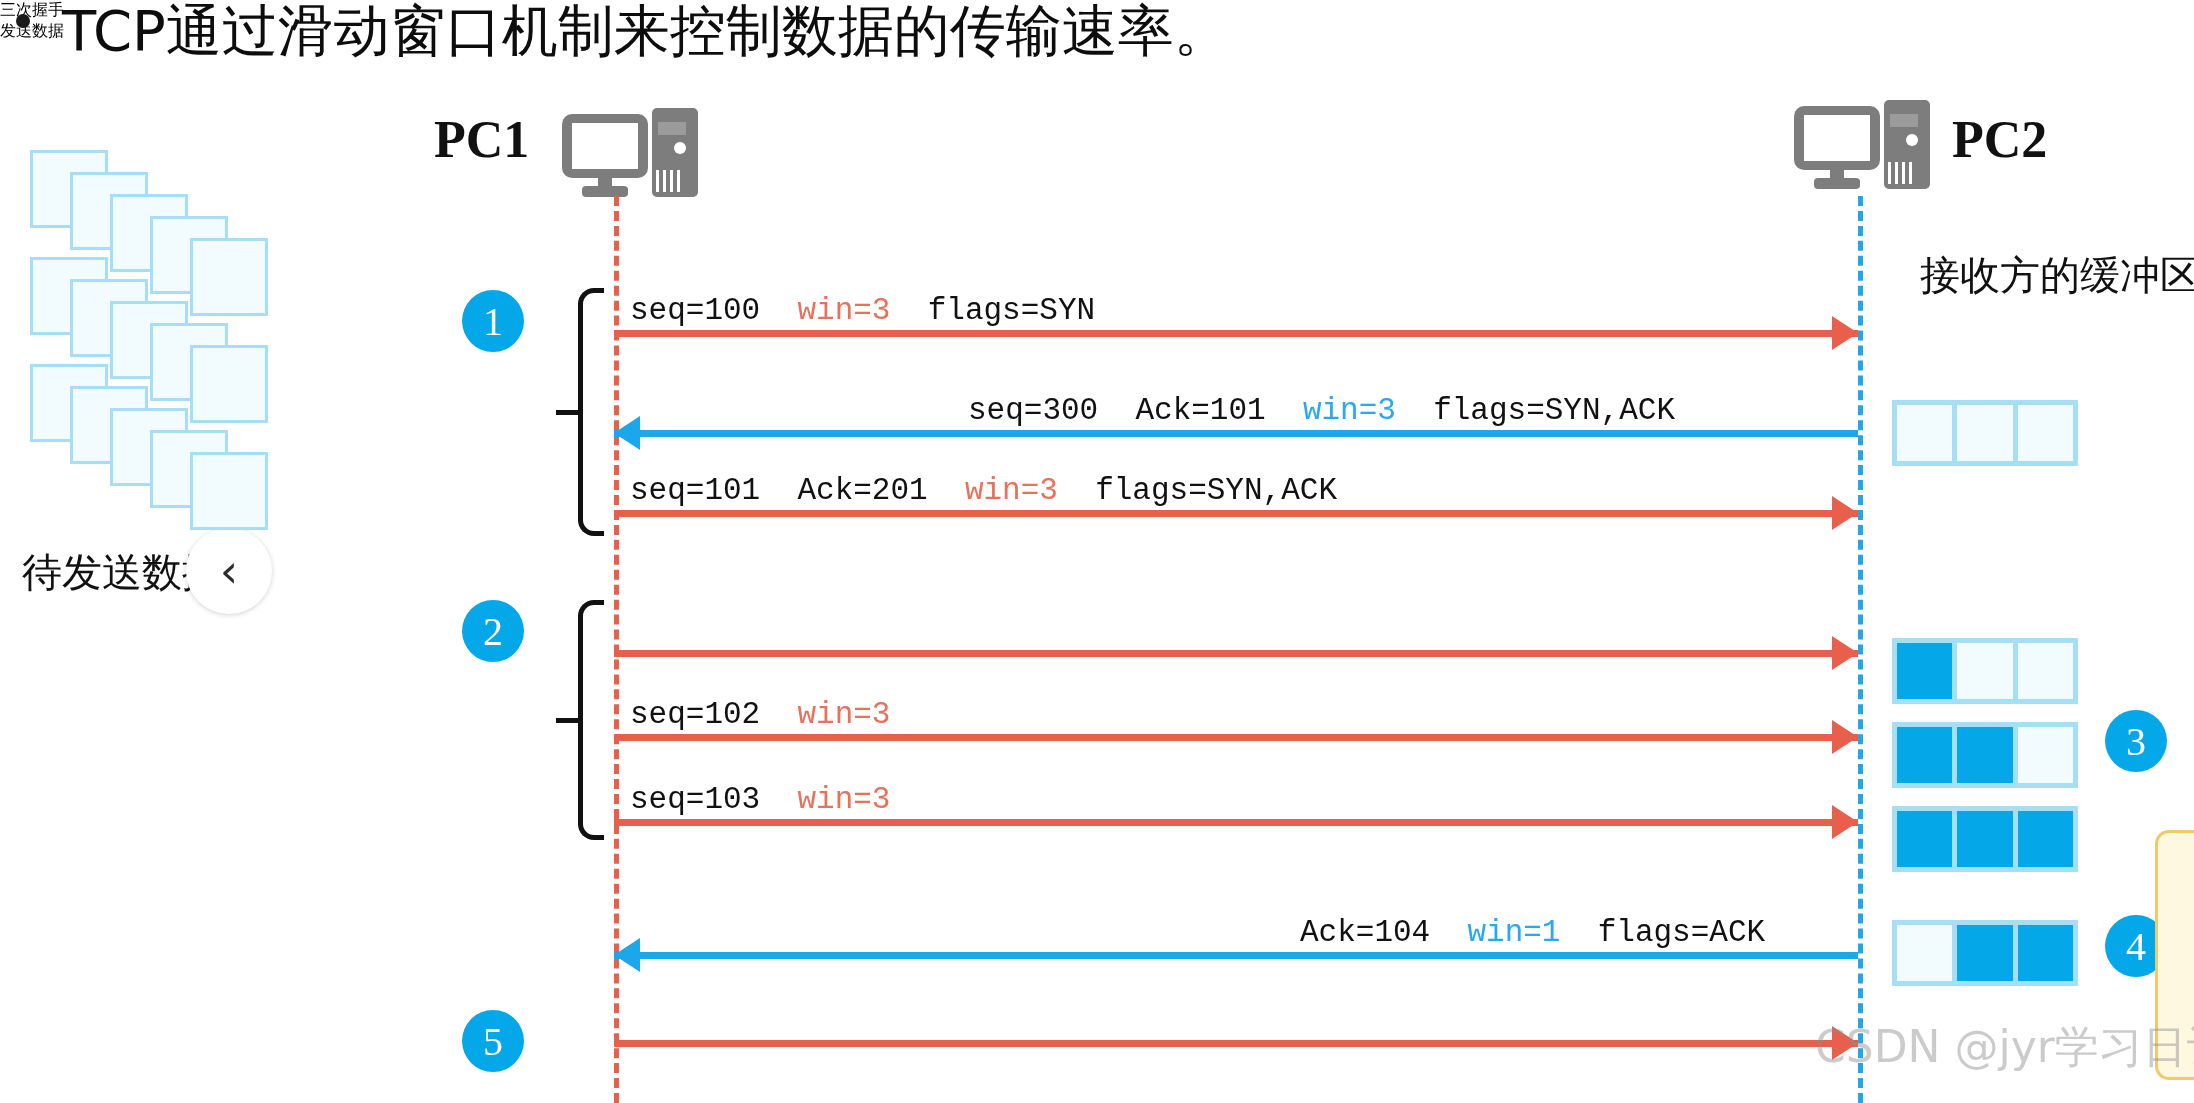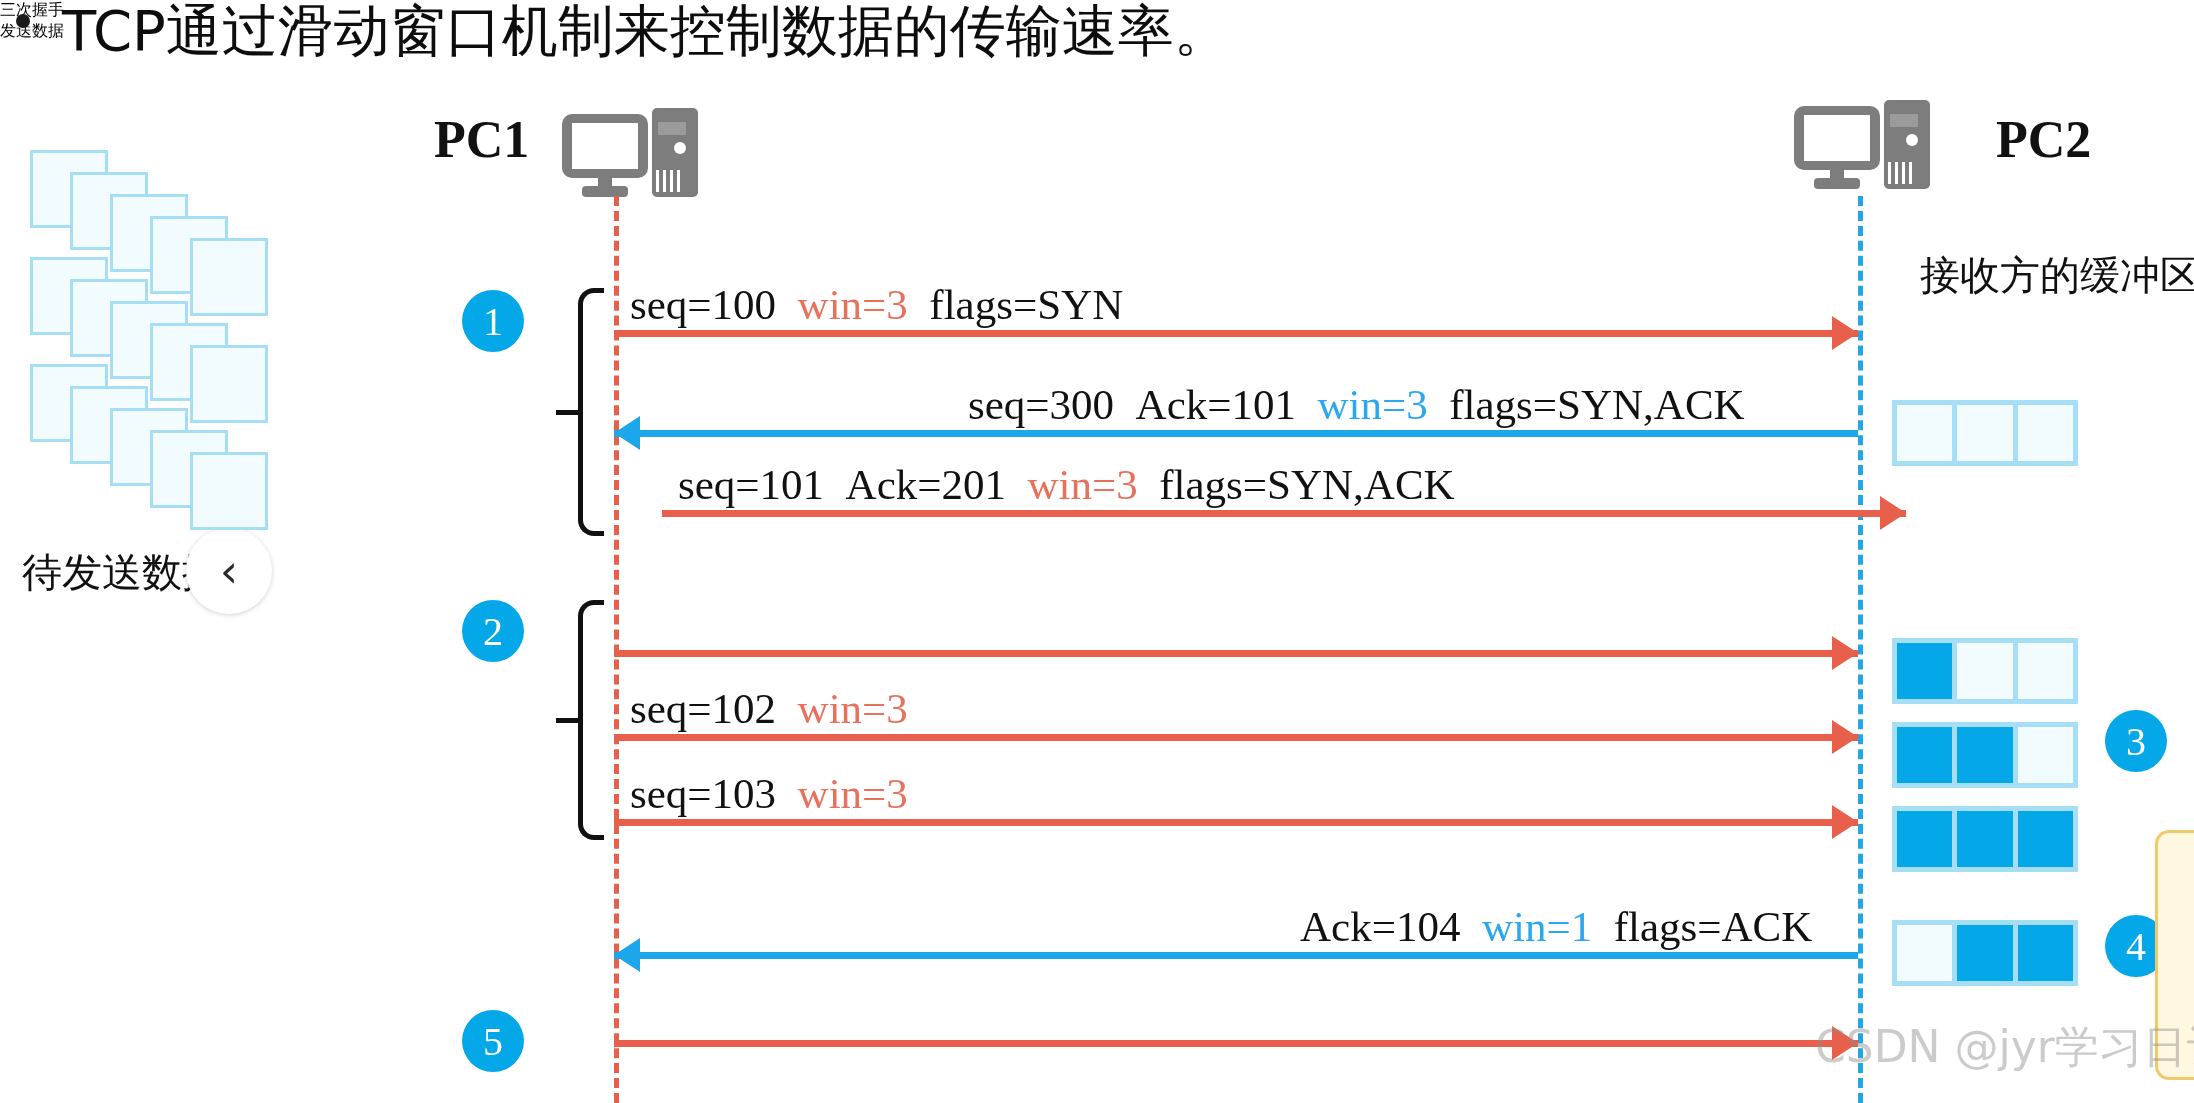--- a/index.html
+++ b/index.html
@@ -23,21 +23,21 @@
   #pending-label{position:absolute;left:22px;top:545px;font-size:40px;color:#111;
     white-space:nowrap;}
   #prev-chevron{position:absolute;left:186px;top:528px;width:86px;height:86px;
     border-radius:50%;background:#ffffff;box-shadow:0 1px 5px rgba(0,0,0,.18);
     display:flex;align-items:center;justify-content:center;
     font-size:46px;color:#2b2b2b;font-family:"DejaVu Sans",sans-serif;}
 
   
   .pc-label{position:absolute;font-size:52px;color:#111;font-weight:700;}
   #pc1-label{left:418px;top:110px;margin-left:16px;}
-  #pc2-label{left:1952px;top:110px;margin-left:44px;}
+  #pc2-label{left:1952px;top:110px;}
   .pc-icon{position:absolute;width:150px;height:98px;}
 
   
   .lifeline{position:absolute;width:0;border-left-width:5px;border-left-style:dashed;}
   #lifeline-pc1{left:614px;top:196px;height:907px;border-left-color:#e8604c;}
   #lifeline-pc2{left:1858px;top:196px;height:907px;border-left-color:#21a7e8;}
   #phase1-label{left:345px;top:385px;}
   #phase2-label{left:345px;top:680px;}
 
   .badge{position:absolute;border-radius:50%;background:#04a7e8;color:#fff;
@@ -52,22 +52,22 @@
   .brace{position:absolute;border:5px solid #111;border-right:none;
     border-radius:16px 0 0 16px;width:26px;box-sizing:border-box;}
   #brace-1{left:578px;top:288px;height:248px;}
   #brace-2{left:578px;top:600px;height:240px;}
   .brace-stem{position:absolute;height:0;border-top:5px solid #111;width:22px;}
   #brace-1-stem{left:556px;top:410px;}
   #brace-2-stem{left:556px;top:718px;}
 
   
   .msg{position:absolute;height:72px;}
-  .msg-text{position:absolute;bottom:14px;font-size:43px;white-space:nowrap;
-    color:#111;line-height:1;}
+  .msg-text{position:absolute;bottom:14px;font-size:31px;white-space:nowrap;
+    color:#111;line-height:1;font-family:Liberation Mono, monospace;}
   .msg-text .hl-red{color:#e8715c;}
   .msg-text .hl-blue{color:#2aa8ef;}
   .arrow-line{position:absolute;height:0;border-top:7px solid #e8604c;top:62px;}
   .arrow-line.blue{border-top-color:#1ba7ea;}
   .arrow-head{position:absolute;top:48px;width:0;height:0;
     border-top:17px solid transparent;border-bottom:17px solid transparent;}
   .arrow-head.right{border-left:26px solid #e8604c;}
   .arrow-head.left{border-right:26px solid #1ba7ea;}
 
   
@@ -166,21 +166,21 @@
     <div class="msg" style="left: 0px; top: 268px; width: 2194px;">
       <div class="msg-text" style="left: 630px;"><span>seq=100</span>&nbsp;&nbsp;<span class="hl-red">win=3</span>&nbsp;&nbsp;<span>flags=SYN</span></div>
       <div class="arrow-line" style="left: 614px; width: 1244px;"></div>
       <div class="arrow-head right" style="left: 1832px;"></div>
     </div>
     <div class="msg" style="left: 0px; top: 368px; width: 2194px;">
       <div class="msg-text" style="left: 968px;"><span>seq=300</span>&nbsp;&nbsp;<span>Ack=101</span>&nbsp;&nbsp;<span class="hl-blue">win=3</span>&nbsp;&nbsp;<span>flags=SYN,ACK</span></div>
       <div class="arrow-line blue" style="left: 614px; width: 1244px;"></div>
       <div class="arrow-head left" style="left: 614px;"></div>
     </div>
-    <div class="msg" style="left: 0px; top: 448px; width: 1862px; margin-left: 48px;">
+    <div class="msg" style="left: 0px; top: 448px; width: 1862px;">
       <div class="msg-text" style="left: 630px;"><span>seq=101</span>&nbsp;&nbsp;<span>Ack=201</span>&nbsp;&nbsp;<span class="hl-red">win=3</span>&nbsp;&nbsp;<span>flags=SYN,ACK</span></div>
       <div class="arrow-line" style="left: 614px; width: 1244px;"></div>
       <div class="arrow-head right" style="left: 1832px;"></div>
     </div>
     <div class="msg" style="left: 0px; top: 588px; width: 2194px;">
       <div class="arrow-line" style="left: 614px; width: 1244px;"></div>
       <div class="arrow-head right" style="left: 1832px;"></div>
     </div>
     <div class="msg" style="left: 0px; top: 672px; width: 1988px;">
       <div class="msg-text" style="left: 630px;"><span>seq=102</span>&nbsp;&nbsp;<span class="hl-red">win=3</span></div>

